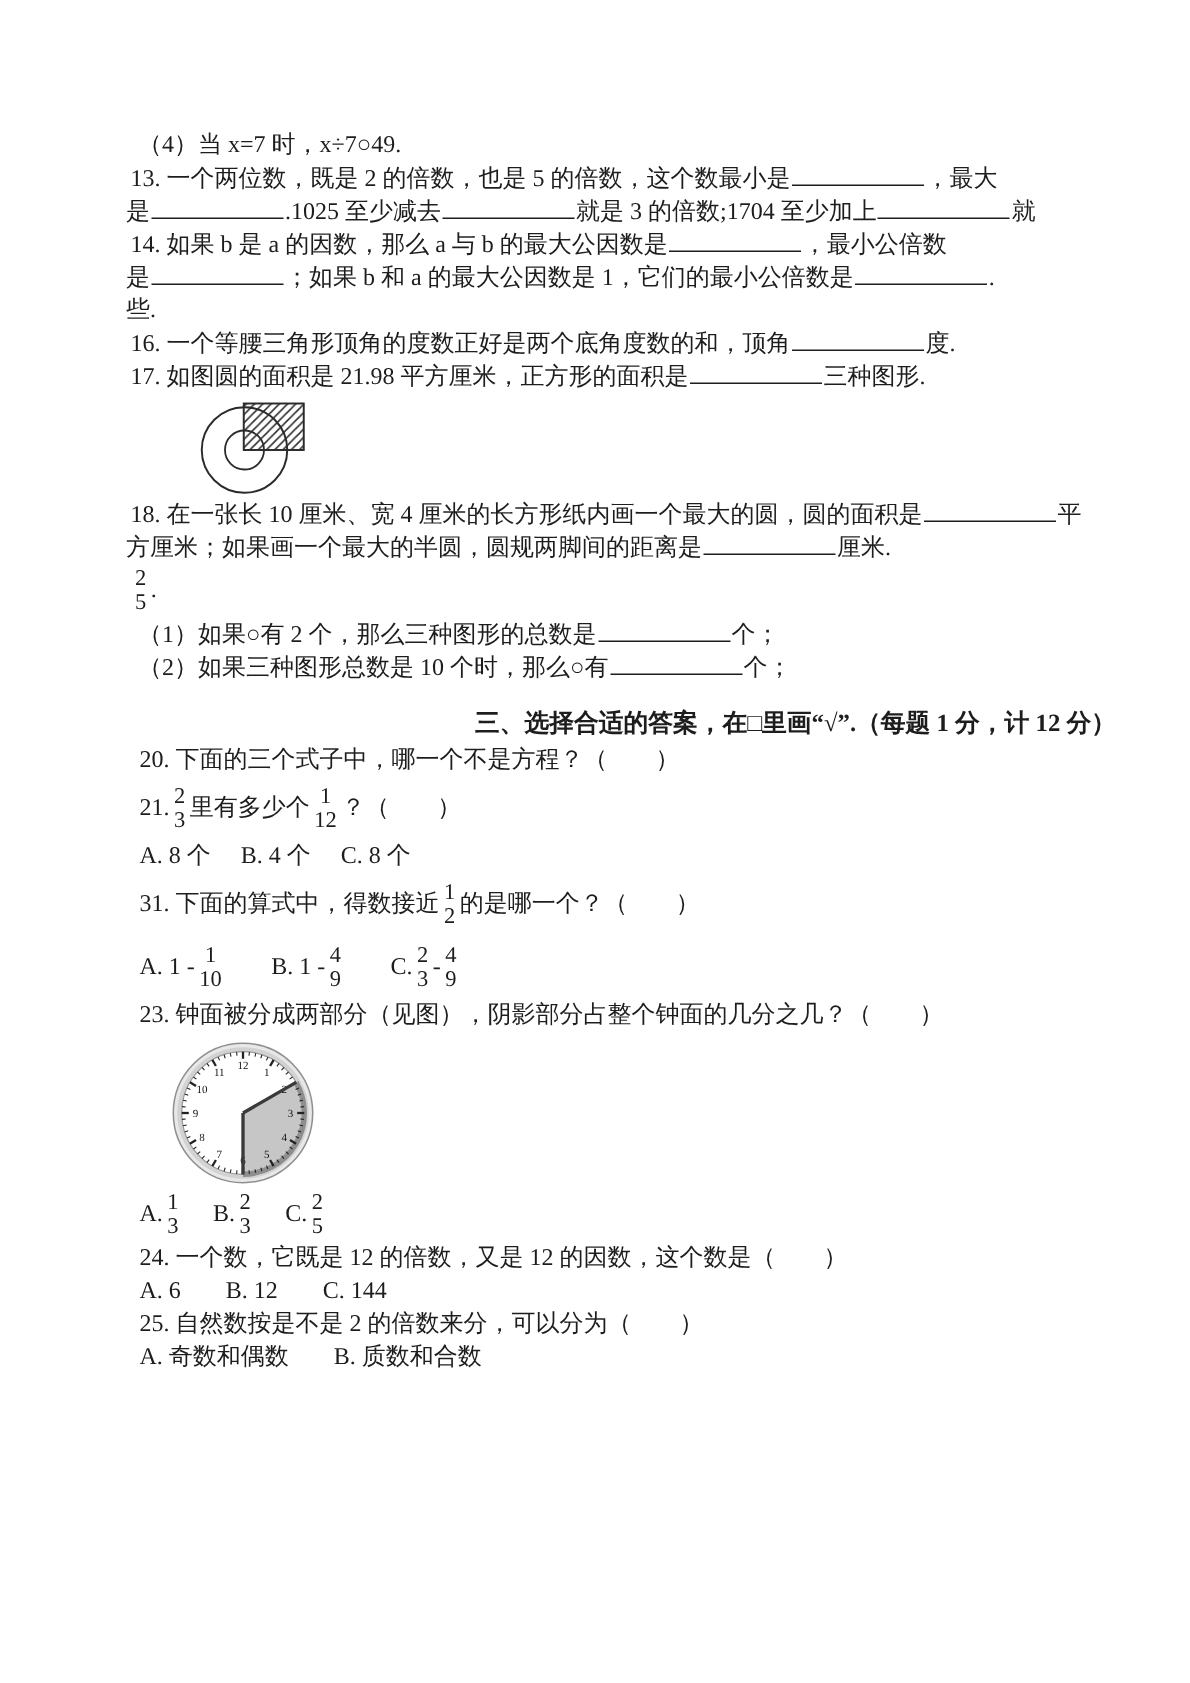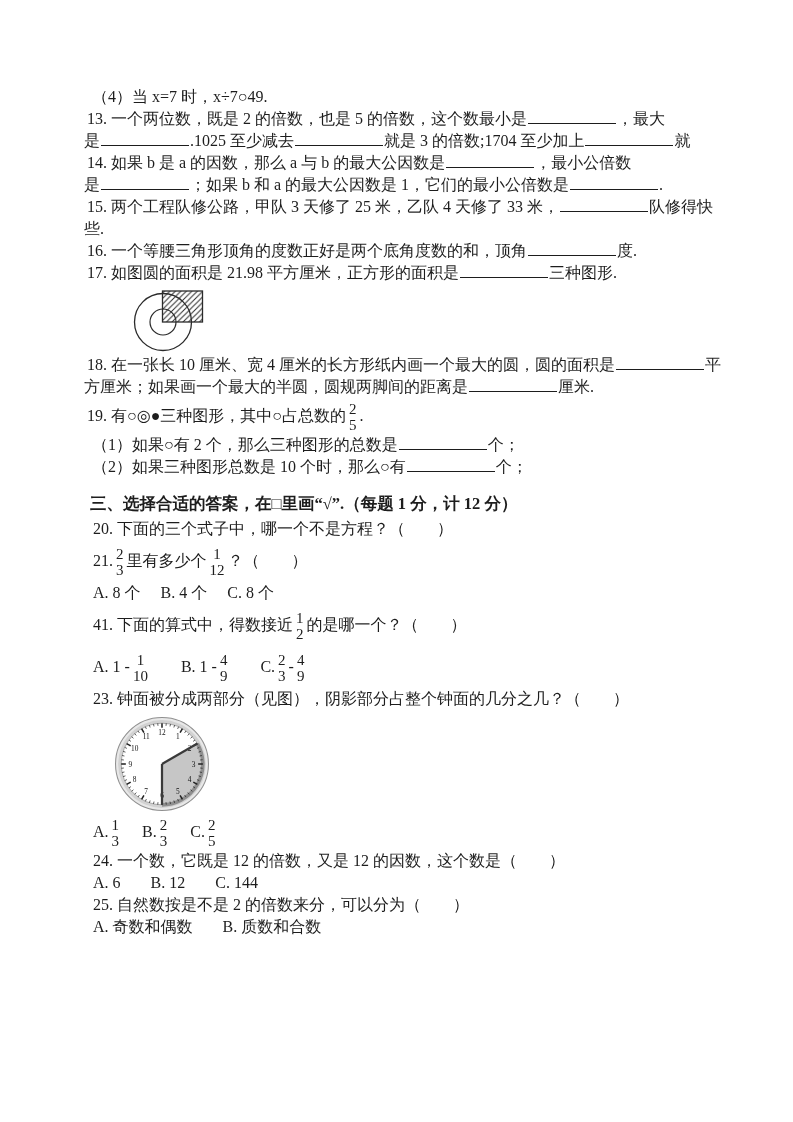--- a/index.html
+++ b/index.html
@@ -7,21 +7,21 @@
     width:793px;height:1122px;background:#ffffff;position:relative;overflow:hidden;
     font-family:"Liberation Serif","DejaVu Serif",serif;color:#1d1d1d;
   }
   .content{position:absolute;left:84px;top:86px;width:660px;font-size:16px;}
   .line{height:22px;line-height:22px;white-space:nowrap;}
   .tall{height:36px;line-height:36px;}
   .x-tall{height:42px;line-height:42px;}
   .q{padding-left:3px;}       
   .sub{padding-left:8px;}     
   .q2{padding-left:9px;}      
-  .header{font-weight:bold;height:28px;line-height:28px;margin-top:12px;padding-left:6px;font-size:16.5px;}
+  .header{font-weight:bold;height:28px;line-height:28px;margin-top:12px;padding-left:6px;font-size:16.5px;text-align:right;}
   .blank{display:inline-block;width:88px;height:15px;border-bottom:1.6px solid #1d1d1d;vertical-align:baseline;margin:0 1px;}
   .frac{display:inline-flex;flex-direction:column;align-items:center;justify-content:center;
         vertical-align:middle;line-height:1.08;font-size:15px;padding:0 3px;}
   .frac span{display:block;text-align:center;}
   .opt{margin-right:40px;}
   .opt-m{margin-right:30px;}
   .opt-s{margin-right:20px;}
   .fig-rings{margin:4px 0 0 34px;height:66px;}
   .fig-clock{margin:6px 0 2px 30px;height:96px;}
   svg{display:block;}
@@ -33,21 +33,20 @@
 
   <div class="line sub"><span>（4）当 x=7 时，x÷7○49.</span></div>
 
 
   <div class="line q"><span>13. 一个两位数，既是 2 的倍数，也是 5 的倍数，这个数最小是</span><span class="blank"></span><span>，最大</span></div>
   <div class="line"><span>是</span><span class="blank"></span><span>.1025 至少减去</span><span class="blank"></span><span>就是 3 的倍数;1704 至少加上</span><span class="blank"></span><span>就</span></div>
 
   <div class="line q"><span>14. 如果 b 是 a 的因数，那么 a 与 b 的最大公因数是</span><span class="blank"></span><span>，最小公倍数</span></div>
   <div class="line"><span>是</span><span class="blank"></span><span>；如果 b 和 a 的最大公因数是 1，它们的最小公倍数是</span><span class="blank"></span><span>.</span></div>
 
-  <div class="line q"><span>15. 两个工程队修公路，甲队 3 天修了 25 米，乙队 4 天修了 33 米，</span><span class="blank"></span><span>队修得快</span></div>
   <div class="line"><span>些.</span></div>
 
   <div class="line q"><span>16. 一个等腰三角形顶角的度数正好是两个底角度数的和，顶角</span><span class="blank"></span><span>度.</span></div>
 
   <div class="line q"><span>17. 如图圆的面积是 21.98 平方厘米，正方形的面积是</span><span class="blank"></span><span>三种图形.</span></div>
 
   <div class="fig-rings">
     <svg width="126" height="66" viewBox="0 0 126 66">
       <defs>
         <pattern id="hatch" width="5.5" height="5.5" patternUnits="userSpaceOnUse">
@@ -56,41 +55,41 @@
       </defs>
       <circle cx="45" cy="34" r="28.5" fill="none" stroke="#2a2a2a" stroke-width="1.3"></circle>
       <circle cx="45" cy="34" r="13" fill="none" stroke="#2a2a2a" stroke-width="1.2"></circle>
       <rect x="44.5" y="3" width="40" height="31" fill="url(#hatch)" stroke="#2a2a2a" stroke-width="1.3"></rect>
     </svg>
   </div>
 
   <div class="line q"><span>18. 在一张长 10 厘米、宽 4 厘米的长方形纸内画一个最大的圆，圆的面积是</span><span class="blank"></span><span>平</span></div>
   <div class="line"><span>方厘米；如果画一个最大的半圆，圆规两脚间的距离是</span><span class="blank"></span><span>厘米.</span></div>
 
-  <div class="line tall q"><span>19. 有○◎●三种图形，其中○占总数的</span><span class="frac">
+  <div class="line tall q"><span class="frac">
         <span>2</span>
         <span>5</span>
       </span><span>.</span></div>
   <div class="line sub"><span>（1）如果○有 2 个，那么三种图形的总数是</span><span class="blank"></span><span>个；</span></div>
   <div class="line sub"><span>（2）如果三种图形总数是 10 个时，那么○有</span><span class="blank"></span><span>个；</span></div>
 
   <div class="line header"><span>三、选择合适的答案，在□里画“√”.（每题 1 分，计 12 分）</span></div>
 
   <div class="line q2"><span>20. 下面的三个式子中，哪一个不是方程？（　　）</span></div>
 
   <div class="line x-tall q2"><span>21.</span><span class="frac">
         <span>2</span>
         <span>3</span>
       </span><span>里有多少个</span><span class="frac">
         <span>1</span>
         <span>12</span>
       </span><span>？（　　）</span></div>
   <div class="line q2"><span class="opt-s">A. 8 个</span><span class="opt-s">B. 4 个</span><span>C. 8 个</span></div>
 
-  <div class="line x-tall q2"><span>41.</span> <span>下面的算式中，得数接近</span><span class="frac">
+  <div class="line x-tall q2"><span>31.</span> <span>下面的算式中，得数接近</span><span class="frac">
         <span>1</span>
         <span>2</span>
       </span><span>的是哪一个？（　　）</span></div>
   <div class="line x-tall q2"><span>A. 1 -</span><span class="frac">
         <span>1</span>
         <span>10</span>
       </span><span class="opt-m"></span><span>B. 1 -</span><span class="frac">
         <span>4</span>
         <span>9</span>
       </span><span class="opt-m"></span><span>C.</span><span class="frac">

